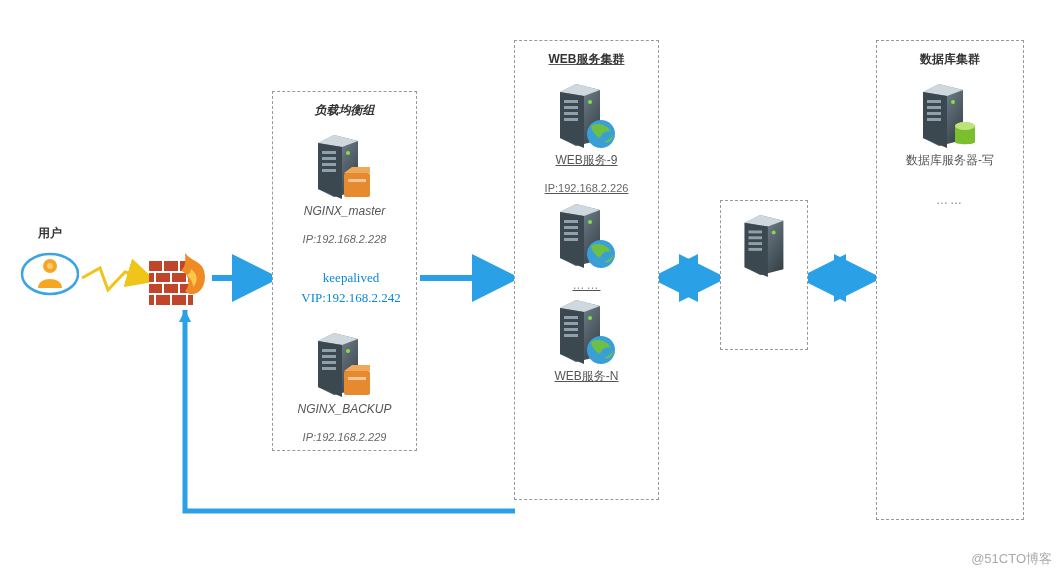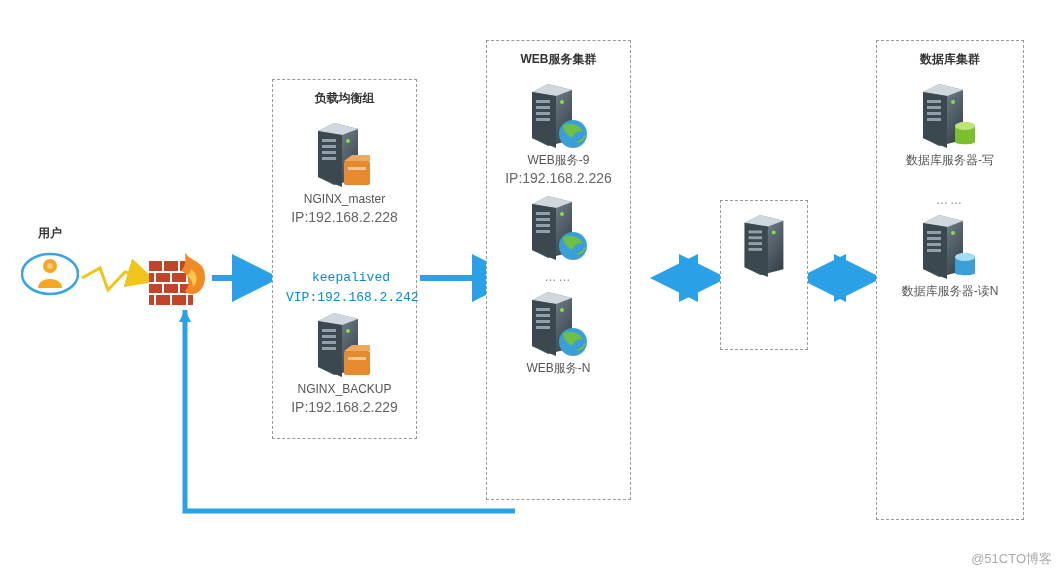--- a/index.html
+++ b/index.html
@@ -24,36 +24,36 @@
     font-weight: bold;
     text-align: center;
     color: #333;
     padding: 4px 0 8px 0;
   }
   .node {
     text-align: center;
     margin: 6px auto;
   }
   .node-label { line-height: 1.4; }
-  .node-label .sub { color: #666; font-size: 14px; }
+  .node-label .sub { color: #666; font-size: 11px; margin-top: 12px; }
   .ellipsis { text-align: center; color: #888; letter-spacing: 2px; margin: 4px 0; }
 
   
   .user-block { position: absolute; left: 15px; top: 225px; text-align: center; width: 70px; font-family: Liberation Serif, serif; }
   .user-label { font-weight: bold; color: #333; margin-bottom: 6px; }
 
   
   .firewall { position: absolute; left: 145px; top: 247px; }
 
   
   .keepalived {
     position: absolute;
     left: 286px; top: 268px;
     color: #0b88d8;
-    font-family: Liberation Mono, monospace;
+    font-family: Liberation Serif, serif;
     font-size: 13px;
     text-align: center;
     width: 130px;
     line-height: 1.5;
   }
 
   
   .watermark {
     position: absolute;
     right: 4px; bottom: 4px;
@@ -126,21 +126,21 @@
         <line x1="34" y1="36" x2="34" y2="47"></line>
       <line x1="10" y1="47" x2="10" y2="58"></line>
         <line x1="26" y1="47" x2="26" y2="58"></line>
         <line x1="42" y1="47" x2="42" y2="58"></line>
     </g>
     <path d="M40,6 C48,16 60,14 60,30 C60,44 48,52 40,44 C46,38 44,26 36,24 C42,18 40,10 40,6 Z" fill="#f08a24"></path>
     <path d="M46,22 C52,26 54,34 48,40 C48,34 44,30 42,28 C46,26 46,22 46,22 Z" fill="#f7c84b"></path>
   </svg>
 </div>
 
-<div class="group" style="left:272px; top:79px; width:145px; height:360px;">
+<div class="group" style="left:272px; top:91px; width:145px; height:360px;font-style:italic;">
   <div class="group-title">负载均衡组</div>
   <div class="node">
     <svg class="server-svg" width="62" height="70">
         <use href="#srv-fw"></use>
       </svg>
     <div class="node-label">
       <div>NGINX_master</div>
       <div class="sub">IP:192.168.2.228</div>
     </div>
   </div>
@@ -154,21 +154,21 @@
       <div class="sub">IP:192.168.2.229</div>
     </div>
   </div>
 </div>
 
 <div class="keepalived">
   <div>keepalived</div>
   <div>VIP:192.168.2.242</div>
 </div>
 
-<div class="group" style="left:486px; top:40px; width:145px; height:460px;">
+<div class="group" style="left:514px; top:40px; width:145px; height:460px;text-decoration:underline;">
   <div class="group-title">WEB服务集群</div>
   <div class="node">
     <svg class="server-svg" width="62" height="70">
         <use href="#srv-globe"></use>
       </svg>
     <div class="node-label">
       <div>WEB服务-9</div>
       <div class="sub">IP:192.168.2.226</div>
     </div>
   </div>
@@ -201,28 +201,20 @@
   <div class="node">
     <svg class="server-svg" width="62" height="70">
         <use href="#srv-db-g"></use>
       </svg>
     <div class="node-label">
       <div>数据库服务器-写</div>
     </div>
   </div>
   <div style="height:14px"></div>
   <div class="ellipsis">……</div>
-  <div class="node">
-    <svg class="server-svg" width="62" height="70">
-        <use href="#srv-db-b"></use>
-      </svg>
-    <div class="node-label">
-      <div>数据库服务器-读N</div>
-    </div>
-  </div>
 </div>
 
 <div class="watermark">@51CTO博客</div>
 
 <svg width="0" height="0" style="position:absolute">
   <defs>
     <linearGradient id="gradSrv" x1="0" y1="0" x2="1" y2="1">
       <stop offset="0" stop-color="#9aa7b0"></stop>
         <stop offset="0.5" stop-color="#5f6c75"></stop>
         <stop offset="1" stop-color="#2f3a42"></stop>

